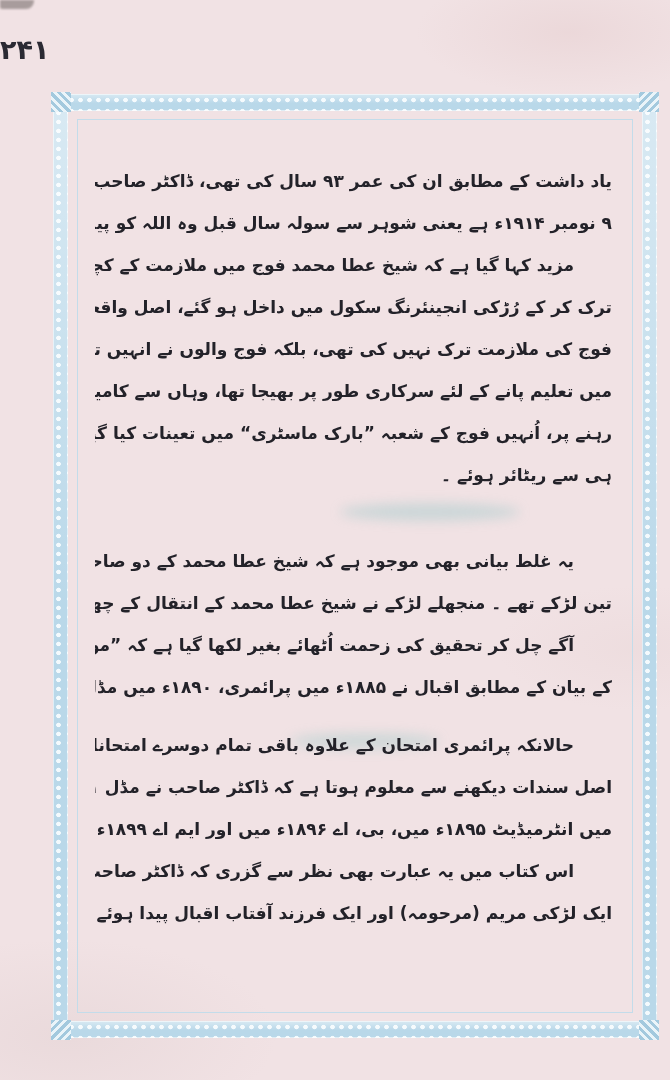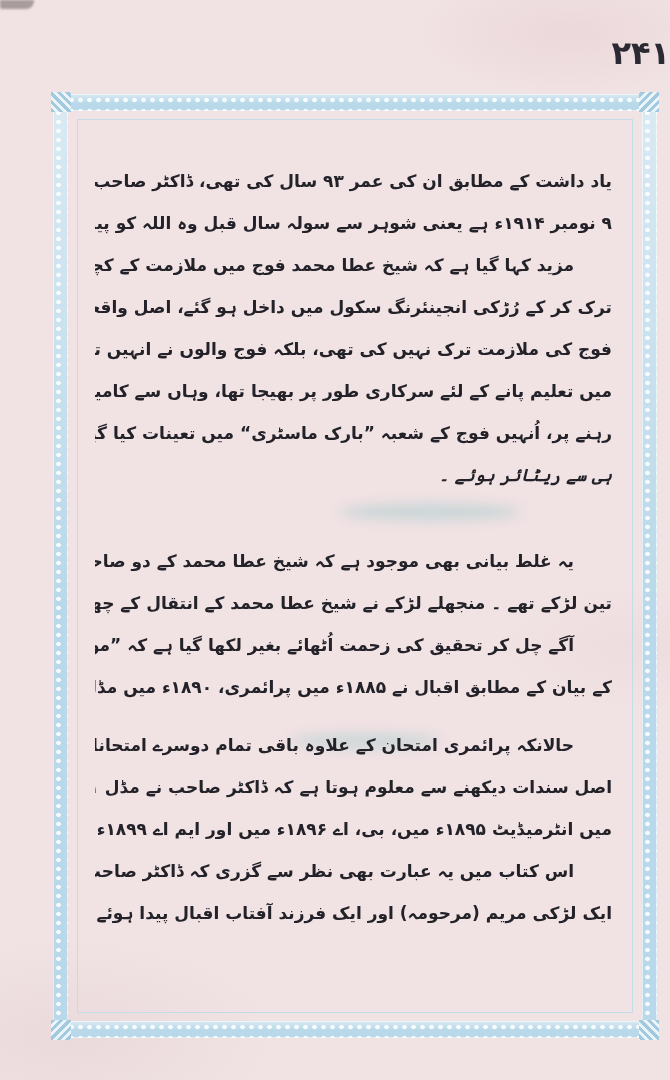--- a/index.html
+++ b/index.html
@@ -19,22 +19,22 @@
       radial-gradient(ellipse 200px 90px at 95% 60%, rgba(220,195,195,.16), transparent 70%);
     pointer-events:none;
   }
   .blemish-topleft{
     position:absolute;left:0;top:0;width:34px;height:9px;
     background:#6d6462;opacity:.55;border-radius:0 0 8px 2px;
     filter:blur(1px);
   }
   .page-number{
     position:absolute;top:34px;left:0;right:0;
-    text-align:right;
-    font-size:32px;font-weight:bold;color:#2b2a33;
+    text-align:left;
+    font-size:27px;font-weight:bold;color:#2b2a33;
     letter-spacing:2px;
   }
   
   .frame{
     position:absolute;left:53px;top:94px;width:604px;height:944px;
   }
   .band{
     position:absolute;
     background-color:#b9d8e9;
     background-image:
@@ -73,21 +73,21 @@
     color:#232229;
   }
   .line{
     height:42px;line-height:42px;
     font-size:17px;font-weight:bold;
     text-align:justify;text-align-last:justify;
     overflow:hidden;
     white-space:nowrap;
   }
   .line.indent{padding-right:38px;}
-  .line.endline{text-align:right;text-align-last:right;font-style:italic;}
+  .line.endline{text-align:right;text-align-last:right;}
   .line.gap-lg{margin-top:44px;}
   .line.gap-sm{margin-top:16px;}
   .dash-line{
     display:inline-block;vertical-align:middle;
     width:96px;border-top:2px solid #2a2930;
     margin-right:6px;
   }
 </style>
 </head>
 <body>

